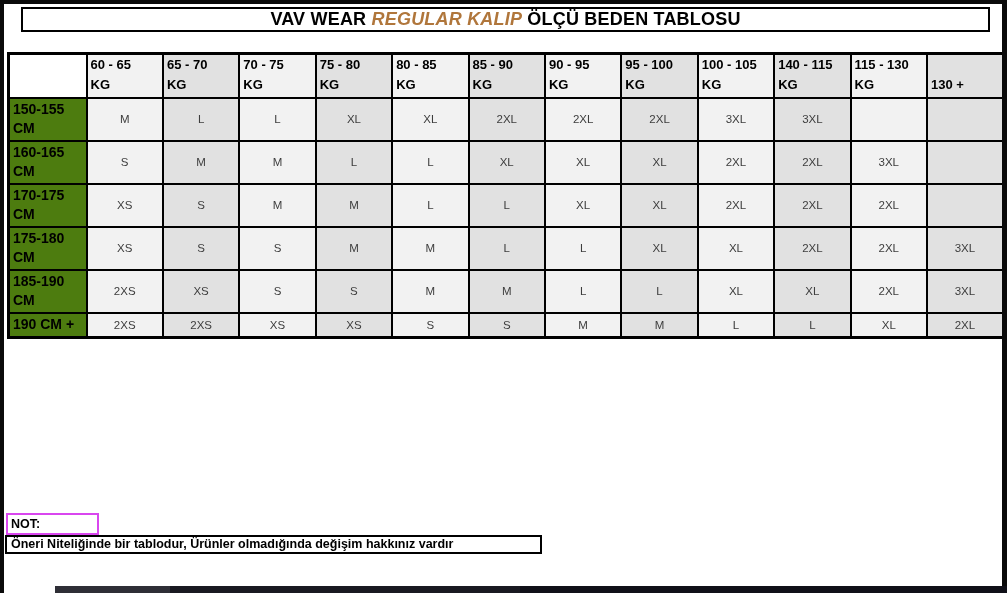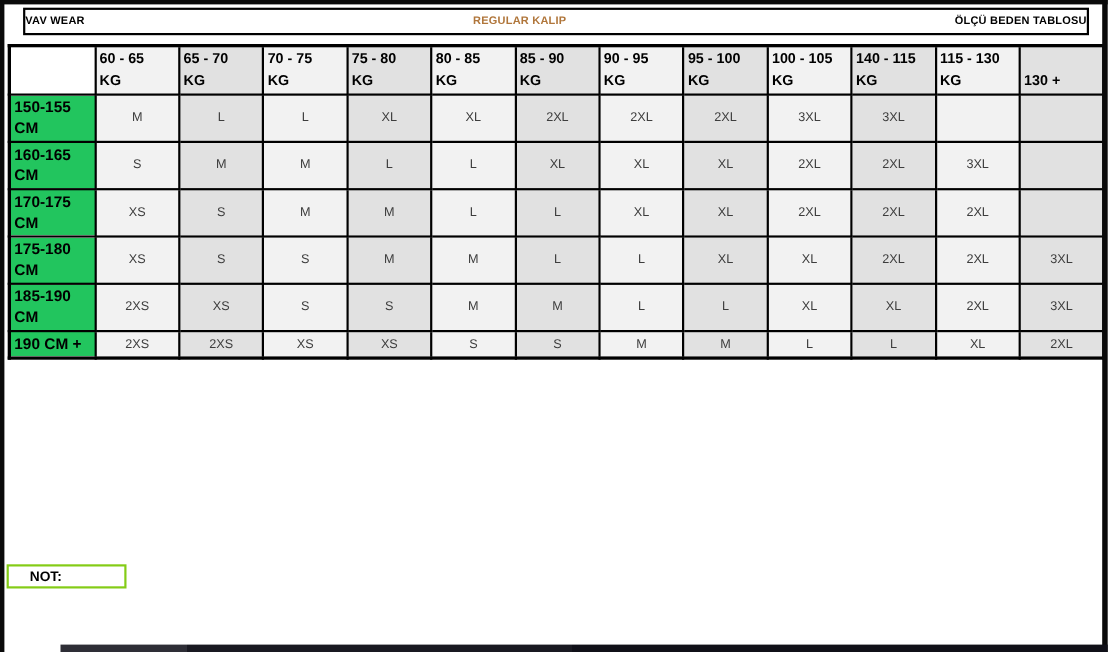--- a/index.html
+++ b/index.html
@@ -23,63 +23,63 @@
     z-index:6;display:flex;
   }
   .bottom-band .seg1{width:115px;background:#2e2e36;}
   .bottom-band .seg2{width:350px;background:#191921;}
   .bottom-band .seg3{flex:1;background:#101018;}
 
   
   .title-bar{
     position:absolute;top:7px;left:21px;right:17px;height:21px;
     background:#fff;border:2px solid #000;
-    display:flex;align-items:center;justify-content:space-between;
-    font-size:10px;font-weight:bold;letter-spacing:.2px;
+    display:flex;align-items:center;justify-content:center;
+    font-size:18px;font-weight:bold;letter-spacing:.2px;
     white-space:pre;
   }
-  .title-accent{color:var(--accent,#b0763b);}
+  .title-accent{color:var(--accent,#b0763b);font-style:italic;}
 
   
   table.size-table{
-    position:absolute;top:40px;left:7px;
+    position:absolute;top:52px;left:7px;
     border-collapse:collapse;table-layout:fixed;
     width:995px;
   }
   table.size-table th,table.size-table td{
     border:2px solid #000;
     padding:0 3px;
     overflow:hidden;
   }
   table.size-table{border:3px solid #000;}
   tr.header-row{height:44px;}
   tr.data-row{height:43px;}
   tr.data-row.short{height:25px;margin-left:24px;}
   th.corner{background:#fff;}
   th.weight-header{
     font-size:13px;font-weight:bold;text-align:left;vertical-align:top;
     line-height:1.5;padding-top:1px;
   }
   th.weight-header.bottom-align{vertical-align:bottom;padding-bottom:2px;}
   th.height-label{
-    background:#22c55e;font-size:14px;font-weight:bold;text-align:left;
+    background:#4d7c0f;font-size:14px;font-weight:bold;text-align:left;
     vertical-align:middle;line-height:1.35;padding-left:3px;
   }
   td.size-cell{
     text-align:center;vertical-align:middle;
     font-size:11.5px;color:#3d3d3d;font-weight:normal;
   }
   .col-light{background:var(--col-light,#f2f2f2);}
   .col-dark{background:var(--col-dark,#e1e1e1);}
 
   
   .not-box{
     position:absolute;left:6px;top:513px;width:86px;height:18px;
-    border:2px solid #84cc16;background:#fff;
-    font-size:12.5px;font-weight:600;line-height:18px;padding-left:19px;
+    border:2px solid #d946ef;background:#fff;
+    font-size:12.5px;font-weight:600;line-height:18px;padding-left:3px;
   }
   .notes-stack{
     position:absolute;left:5px;top:535px;width:537px;
   }
   .note-line{
     border:2px solid #000;background:#fff;height:15px;
     font-size:12.5px;font-weight:600;line-height:15px;padding-left:4px;
     margin-top:-2px;white-space:nowrap;overflow:hidden;
   }
   .note-line:first-child{margin-top:0;}
@@ -250,19 +250,20 @@
         <td class="size-cell col-light">L</td>
         <td class="size-cell col-dark">L</td>
         <td class="size-cell col-light">XL</td>
         <td class="size-cell col-dark">2XL</td>
       </tr>
     </tbody>
 </table>
 
 <div class="not-box">NOT:</div>
 <div class="notes-stack">
+  <div class="note-line">Öneri Niteliğinde bir tablodur, Ürünler olmadığında değişim hakkınız vardır</div>
 </div>
 
 <div class="bottom-band">
   <div class="seg1"></div>
   <div class="seg2"></div>
   <div class="seg3"></div>
 </div>
 
 </body></html>

